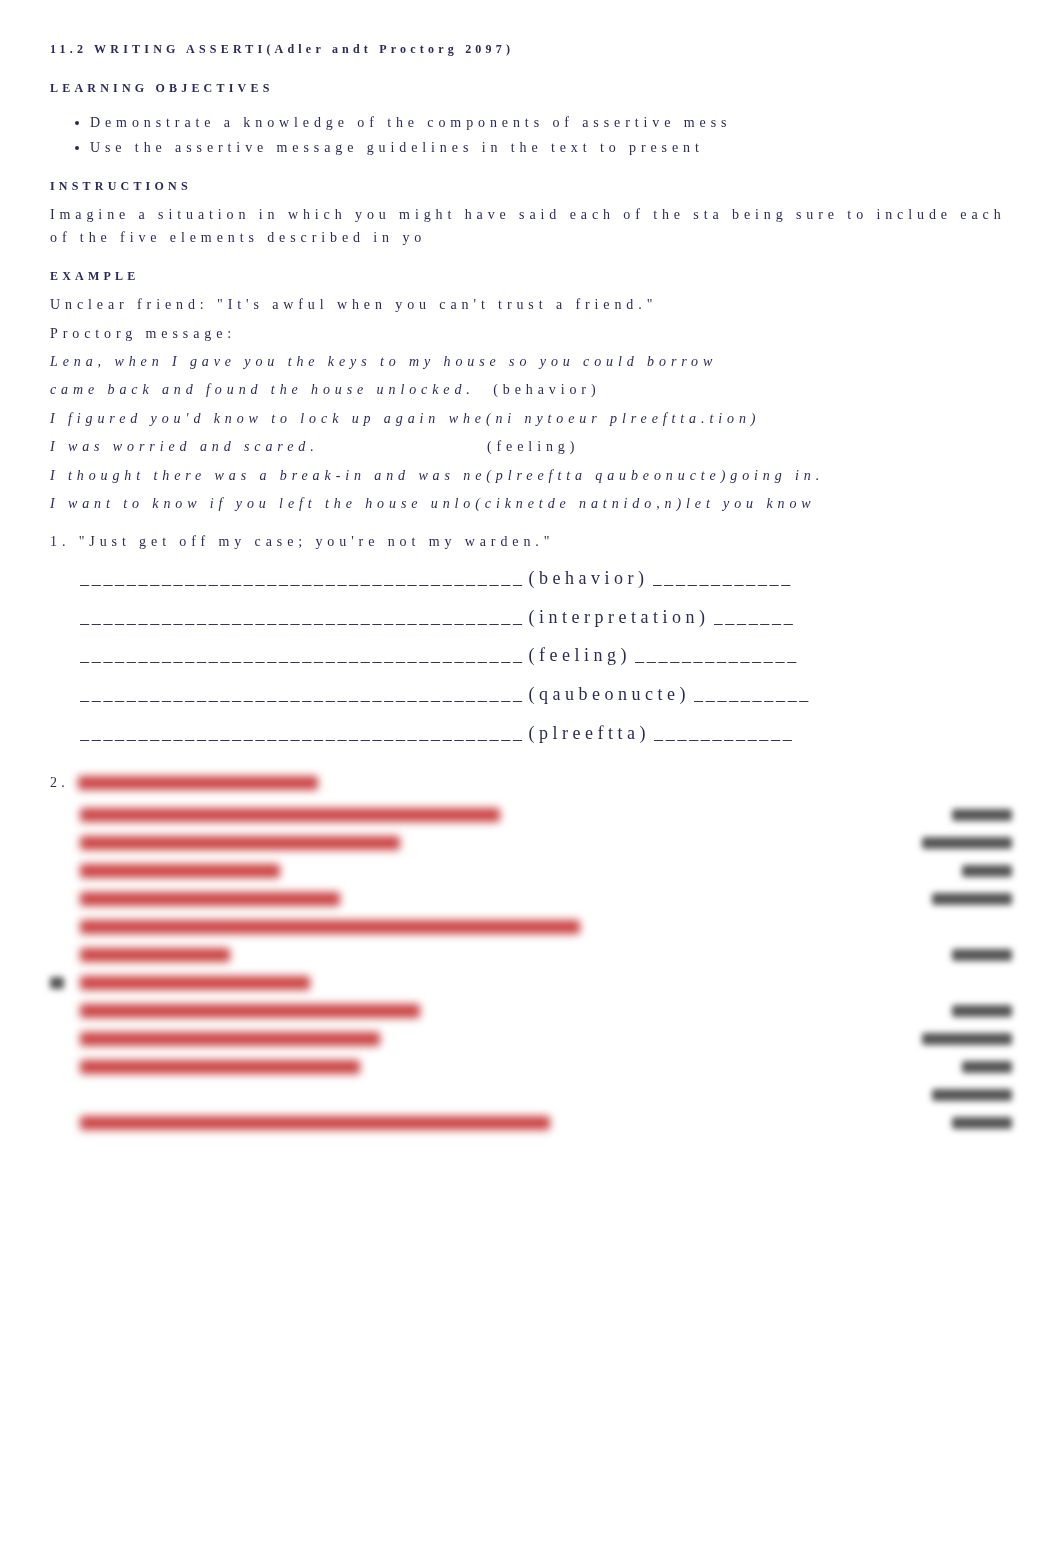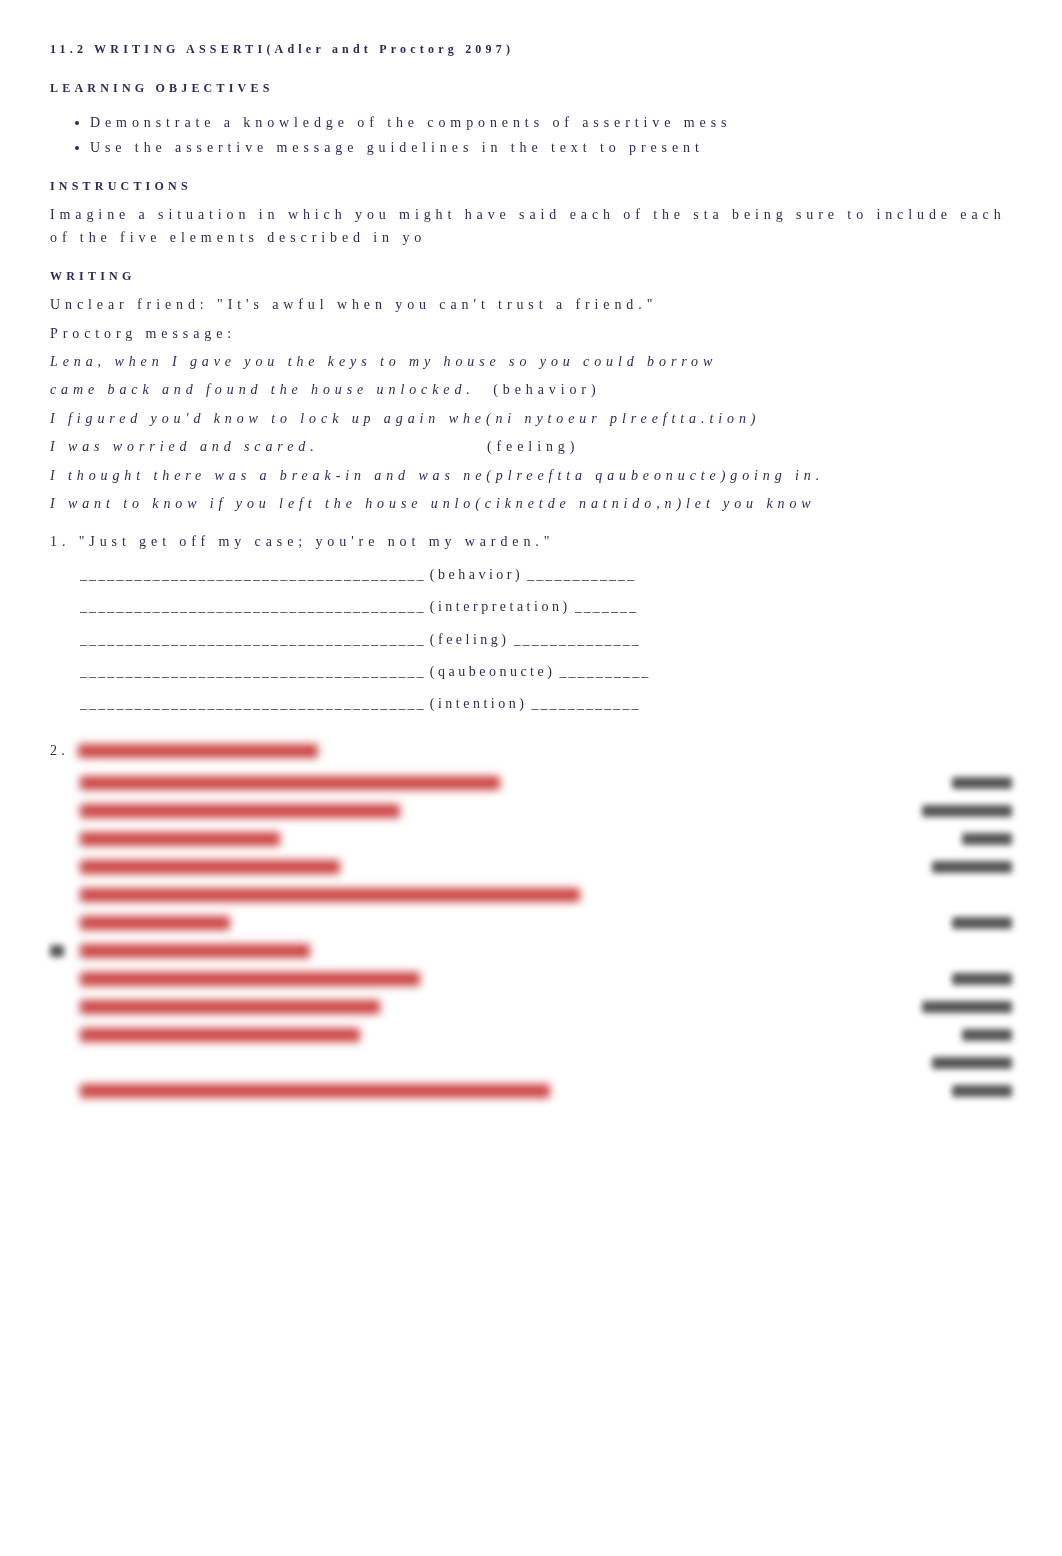--- a/index.html
+++ b/index.html
@@ -49,21 +49,21 @@
   .italic { font-style: italic; font-family: Liberation Serif, serif; }
   .qline {
     font-size: 14px;
     letter-spacing: 0.35em;
     margin: 16px 0 10px 0;
   }
   .blank-row {
     display: flex;
     align-items: baseline;
     margin: 10px 0 10px 30px;
-    font-size: 14px;
+    font-size: 18px;
     letter-spacing: 0.3em;
   }
   .dashes {
     letter-spacing: 0.15em;
     color: #2a2a5a;
     white-space: nowrap;
     overflow: hidden;
   }
   .label-tag {
     letter-spacing: 0.25em;
@@ -104,21 +104,21 @@
 
 <div class="heading">LEARNING OBJECTIVES</div>
 <ul class="bullets">
   <li>Demonstrate a knowledge of the components of assertive mess</li>
   <li>Use the assertive message guidelines in the text to present</li>
 </ul>
 
 <div class="heading">INSTRUCTIONS</div>
 <div class="para">Imagine a situation in which you might have said each of the sta being sure to include each of the five elements described in yo</div>
 
-<div class="heading">WRITING</div>
+<div class="heading">EXAMPLE</div>
 
 <div class="ex-line">
   <span>Unclear friend: </span>
   <span>"It's awful when you can't trust a friend."</span>
 </div>
 <div class="ex-line">Proctorg message:</div>
 
 <div class="ex-line italic">Lena, when I gave you the keys to my house so you could borrow </div>
 <div class="ex-line italic">
   <span>came back and found the house unlocked.</span>
@@ -152,21 +152,21 @@
   <span class="label-tag">(feeling)</span>
   <span class="dashes">______________</span>
 </div>
 <div class="blank-row">
   <span class="dashes">______________________________________</span>
   <span class="label-tag">(qaubeonucte)</span>
   <span class="dashes">__________</span>
 </div>
 <div class="blank-row">
   <span class="dashes">______________________________________</span>
-  <span class="label-tag">(intention)</span>
+  <span class="label-tag">(plreeftta)</span>
   <span class="dashes">____________</span>
 </div>
 
 <div class="q2row">
   <span class="num">2.</span>
   <div class="blur-text" style="width:240px;"></div>
 </div>
 
 <div class="blur-row">
   <div class="blur-text" style="width:420px;"></div>

